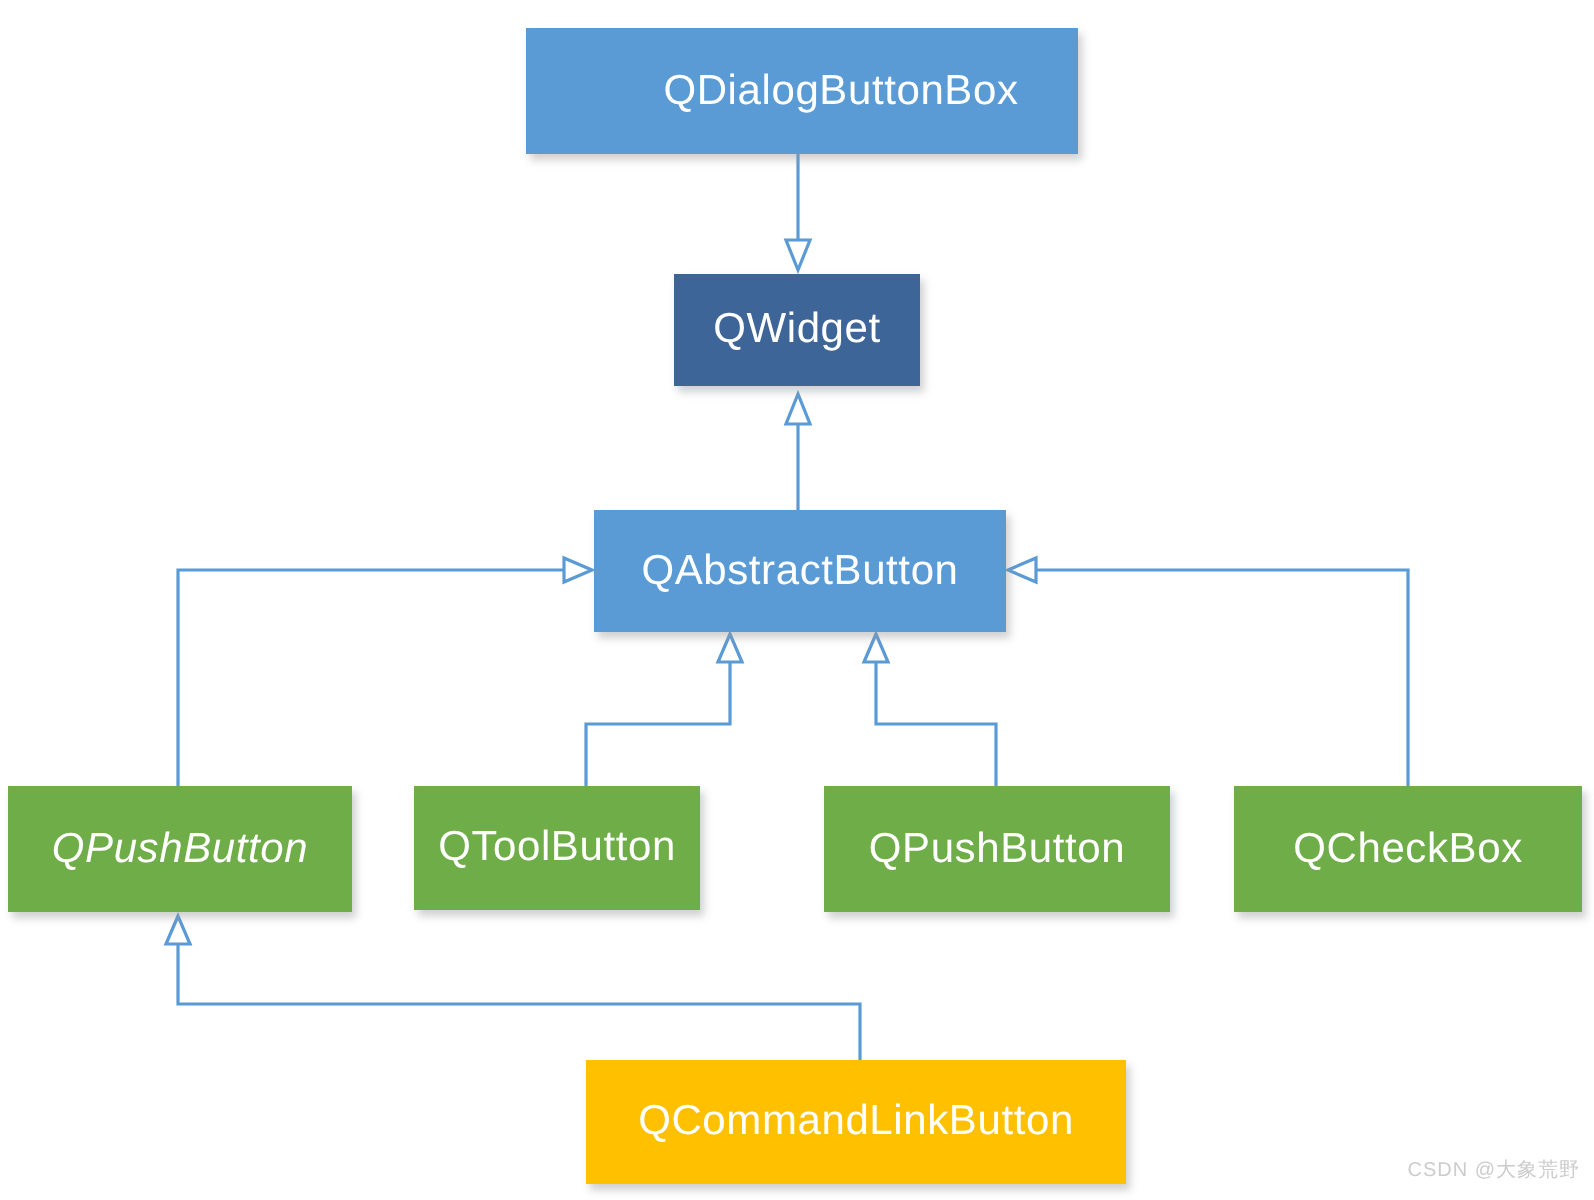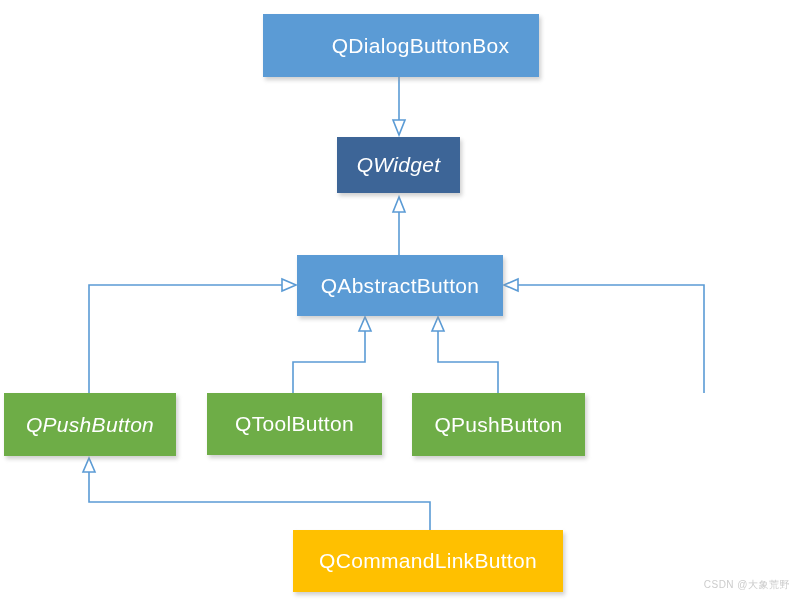--- a/index.html
+++ b/index.html
@@ -38,24 +38,24 @@
     align-items: center;
     justify-content: center;
     color: #ffffff;
     font-size: 21px;
     letter-spacing: 0.3px;
     box-shadow: 2px 3px 4px rgba(150,150,150,0.45);
     white-space: nowrap;
   }
   
   .n-qdialogbuttonbox  { left: 263px; top: 14px;  width: 237px; height: 63px; padding-left: 39px; }
-  .n-qwidget           { left: 337px; top: 137px; width: 123px; height: 56px; font-style: italic; }
+  .n-qwidget           { left: 337px; top: 137px; width: 123px; height: 56px; }
   .n-qabstractbutton   { left: 297px; top: 255px; width: 206px; height: 61px; }
   .n-qpushbutton       { left: 4px;   top: 393px; width: 172px; height: 63px; }
-  .n-qtoolbutton       { left: 207px; top: 393px; width: 175px; height: 62px; }
+  .n-qtoolbutton       { left: 207px; top: 393px; width: 143px; height: 62px; }
   .n-qradiobutton      { left: 412px; top: 393px; width: 173px; height: 63px; }
   .n-qcheckbox         { left: 617px; top: 393px; width: 174px; height: 63px; }
   .n-qcommandlinkbutton{ left: 293px; top: 530px; width: 270px; height: 62px; }
   .watermark {
     position: absolute;
     right: 7px;
     bottom: 8px;
     z-index: 3;
     font-size: 10px;
     letter-spacing: 0.5px;
@@ -89,16 +89,17 @@
     <path class="edge" d="M430 530 V502 H89 V472" stroke="#5b9bd5"></path>
     <polygon class="arrowhead" points="89,458 83,472 95,472" stroke="#5b9bd5"></polygon>
   </svg>
 
   <div class="node n-qdialogbuttonbox" style="background: rgb(91, 155, 213); color: rgb(255, 255, 255);">QDialogButtonBox</div>
   <div class="node n-qwidget" style="background: rgb(61, 101, 151); color: rgb(255, 255, 255);">QWidget</div>
   <div class="node n-qabstractbutton" style="background: rgb(91, 155, 213); color: rgb(255, 255, 255);">QAbstractButton</div>
   <div class="node n-qpushbutton" style="background: rgb(110, 173, 71); color: rgb(255, 255, 255); font-style: italic;">QPushButton</div>
   <div class="node n-qtoolbutton" style="background: rgb(110, 173, 71); color: rgb(255, 255, 255);">QToolButton</div>
   <div class="node n-qradiobutton" style="background: rgb(110, 173, 71); color: rgb(255, 255, 255);">QPushButton</div>
+  <div class="node n-qcheckbox" style="background: rgb(110, 173, 71); color: rgb(255, 255, 255);">QCheckBox</div>
   <div class="node n-qcommandlinkbutton" style="background: rgb(255, 192, 0); color: rgb(255, 255, 255);">QCommandLinkButton</div>
 
   <div class="watermark" style="color: rgb(204, 204, 204);">CSDN @大象荒野</div>
 </div>
 
 </body></html>

